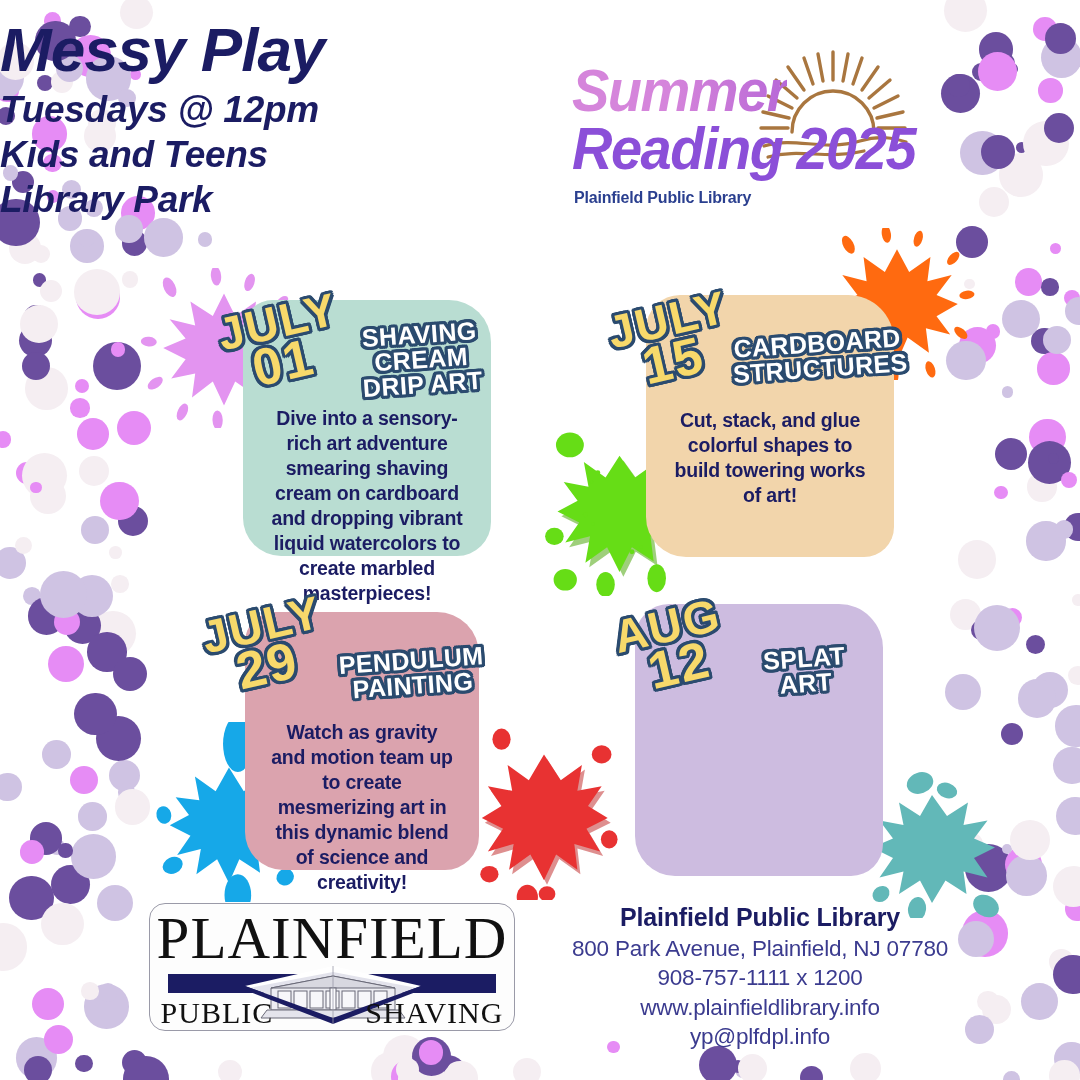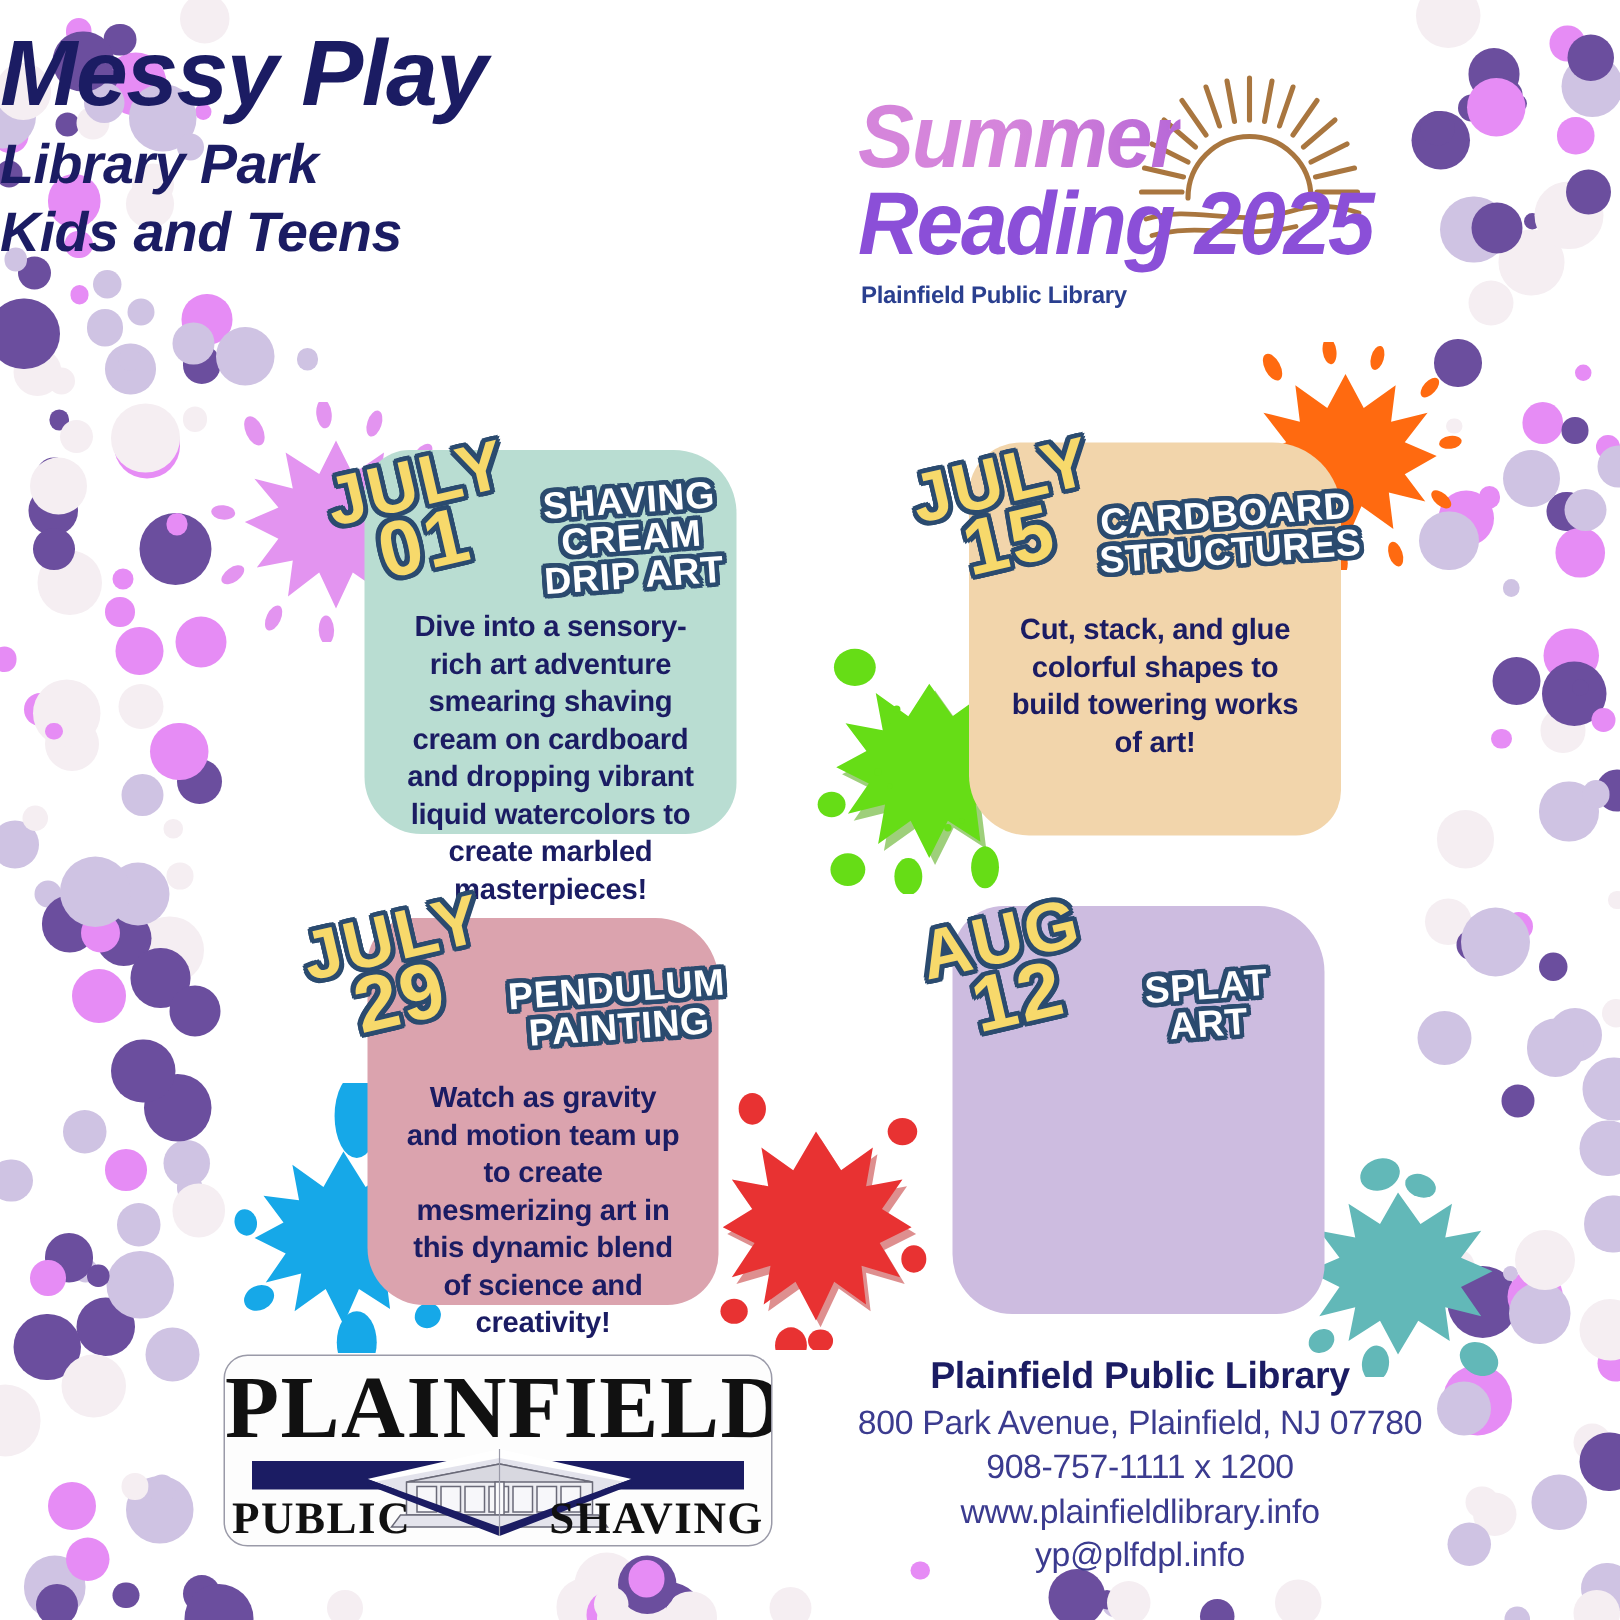--- a/index.html
+++ b/index.html
@@ -97,21 +97,21 @@
       -3px -2px 0 #2B4B6F, 3px -2px 0 #2B4B6F, -3px 2px 0 #2B4B6F, 3px 2px 0 #2B4B6F,
       -2px -3px 0 #2B4B6F, 2px -3px 0 #2B4B6F, -2px 3px 0 #2B4B6F, 2px 3px 0 #2B4B6F;
   }
   .date-month{display:block;font-size:46px;letter-spacing:2px;}
   .date-day{display:block;font-size:52px;letter-spacing:2px;margin-left:26px;}
 
   
   #library-logo{
     position:absolute;left:149px;top:903px;width:366px;height:128px;
     background:#FDFDFD;border:1.5px solid #9A9AA8;border-radius:16px;
-    box-sizing:border-box;overflow:hidden;font-weight:bold;
+    box-sizing:border-box;overflow:hidden;
   }
   #logo-plainfield{
     position:absolute;left:0;right:0;top:4px;
     text-align:center;font-family:"Liberation Serif", serif;
     font-size:59px;color:#111111;letter-spacing:1px;line-height:1.05;
   }
   #logo-bar{position:absolute;left:18px;right:18px;top:70px;height:19px;background:#1B1C63;}
   #logo-publiclibrary{
     position:absolute;left:0;right:0;top:92px;
     text-align:center;font-family:"Liberation Serif", serif;
@@ -453,22 +453,23 @@
       <ellipse cx="56" cy="15" rx="7" ry="5" transform="rotate(20 56 15)"></ellipse>
       <ellipse cx="82" cy="92" rx="9" ry="7" transform="rotate(30 82 92)"></ellipse>
       <ellipse cx="12" cy="84" rx="6" ry="5" transform="rotate(-35 12 84)"></ellipse>
       <ellipse cx="36" cy="94" rx="6" ry="8" transform="rotate(8 36 94)"></ellipse>
     </g>
       </svg>
   </div>
 
   <div id="header-block">
     <h1 id="flyer-title">Messy Play</h1>
+    <p class="header-line">Tuesdays @ 12pm</p>
+    <p class="header-line">Kids and Teens</p>
     <p class="header-line">Library Park</p>
-    <p class="header-line">Kids and Teens</p>
   </div>
 
   <div id="sr-logo">
     <svg id="sun-icon" viewBox="0 0 170 120" aria-hidden="true">
       <g stroke="#A9763F" stroke-width="3.4" fill="none" stroke-linecap="round">
         <path d="M44 86 A41 41 0 0 1 126 86"></path>
         <path d="M85 34 L85 6"></path>
         <path d="M75 35 L70 8"></path>
           <path d="M95 35 L100 8"></path>
         <path d="M65 38 L56 12"></path>

